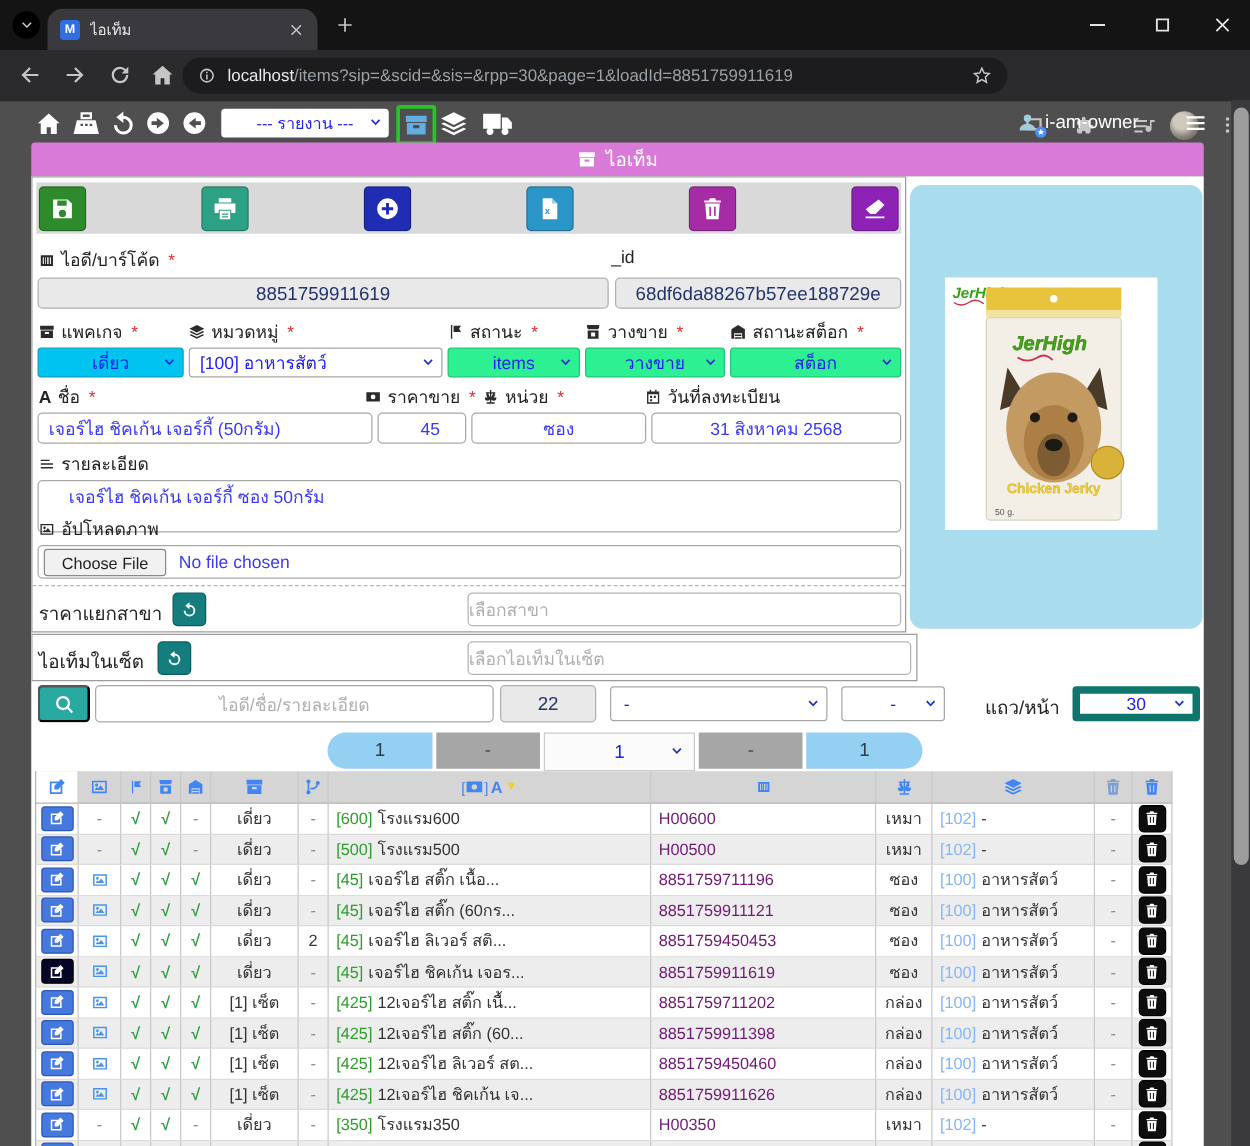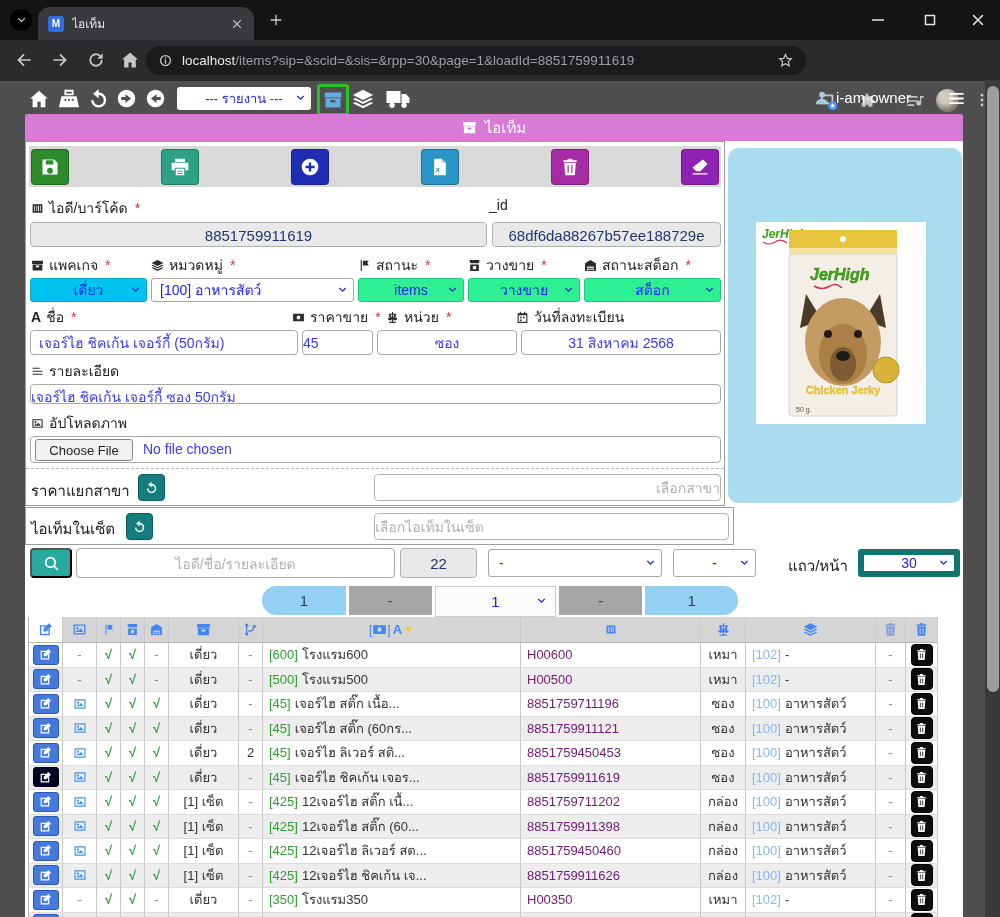--- a/index.html
+++ b/index.html
@@ -454,33 +454,33 @@
     </div>
     <div class="lab" style="left:490px;top:164px">
       <span class="ic">
           <svg viewBox="0 0 24 24" fill="currentColor">
             <path d="M7 1.5h2V4h6V1.5h2V4h4v18H3V4h4zM5 8v12h14V8zm2.5 2.5h3v3h-3zm5.5 0h3v3h-3zm-5.5 5h3v3h-3z" fill-rule="evenodd"></path>
           </svg>
         </span>
       <span>วันที่ลงทะเบียน</span>
     </div>
     <div class="inp" style="left:4px;top:188px;width:268px;height:25px;line-height:25px;padding-left:8px">เจอร์ไฮ ชิคเก้น เจอร์กี้ (50กรัม)</div>
-    <div class="inp" style="left:276px;top:188px;width:71px;height:25px;line-height:25px;text-align:left;padding-right:20px">45</div>
+    <div class="inp" style="left:276px;top:188px;width:71px;height:25px;line-height:25px;text-align:right;padding-right:20px">45</div>
     <div class="inp" style="left:351px;top:188px;width:140px;height:25px;line-height:25px;text-align:center">ซอง</div>
     <div class="inp" style="left:495px;top:188px;width:200px;height:25px;line-height:25px;text-align:center">31 สิงหาคม 2568</div>
 
     <div class="lab" style="left:5px;top:218px">
       <span class="ic">
           <svg viewBox="0 0 24 24" fill="currentColor">
             <path d="M3 5h13v2H3zm0 5.5h18v2H3zm0 5.5h18v2H3z"></path>
           </svg>
         </span>
       <span>รายละเอียด</span>
     </div>
-    <div class="inp" style="left:4px;top:242px;width:691px;height:20px;line-height:25px;padding-left:0">เจอร์ไฮ ชิคเก้น เจอร์กี้ ซอง 50กรัม</div>
+    <div class="inp" style="left:4px;top:242px;width:691px;height:42px;line-height:25px;padding-left:24px">เจอร์ไฮ ชิคเก้น เจอร์กี้ ซอง 50กรัม</div>
 
     <div class="lab" style="left:5px;top:270px">
       <span class="ic">
           <svg viewBox="0 0 24 24" fill="currentColor">
             <path d="M2.5 4h19v16h-19zm2 2v12h15V6zM8 7.8A1.9 1.9 0 1 1 8 11.5 1.9 1.9 0 0 1 8 7.8zM6 16h12l-4.5-6-3.2 4.2-1.8-2z" fill-rule="evenodd"></path>
           </svg>
         </span>
       <span>อัปโหลดภาพ</span>
     </div>
     <div id="filebox">
@@ -490,21 +490,21 @@
 
     <div id="branch-sec">
       <div class="lab" style="left:5px;top:10px;font-size:15px">ราคาแยกสาขา</div>
       <button class="resetbtn" style="left:112px;top:5px">
           <span class="ic">
             <svg viewBox="0 0 24 24" fill="currentColor">
               <path d="M12.2 5.2V1.4L5.8 6.6l6.4 5.2V8.1a5.8 5.8 0 1 1-5.8 5.8H3.6a8.6 8.6 0 1 0 8.6-8.7z"></path>
             </svg>
           </span>
         </button>
-      <div class="inp" style="left:348px;top:5px;width:347px;height:27px;line-height:27px;text-align:right;border-color:#b5b5b5"><span class="ph">เลือกสาขา</span></div>
+      <div class="inp" style="left:348px;top:5px;width:347px;height:27px;line-height:27px;text-align:left;border-color:#b5b5b5"><span class="ph">เลือกสาขา</span></div>
     </div>
   </div>
 
   <div id="set-box">
     <div class="lab" style="left:5px;top:9px;font-size:15px">ไอเท็มในเซ็ต</div>
     <button class="resetbtn" style="left:100px;top:5px">
         <span class="ic">
           <svg viewBox="0 0 24 24" fill="currentColor">
             <path d="M12.2 5.2V1.4L5.8 6.6l6.4 5.2V8.1a5.8 5.8 0 1 1-5.8 5.8H3.6a8.6 8.6 0 1 0 8.6-8.7z"></path>
           </svg>

